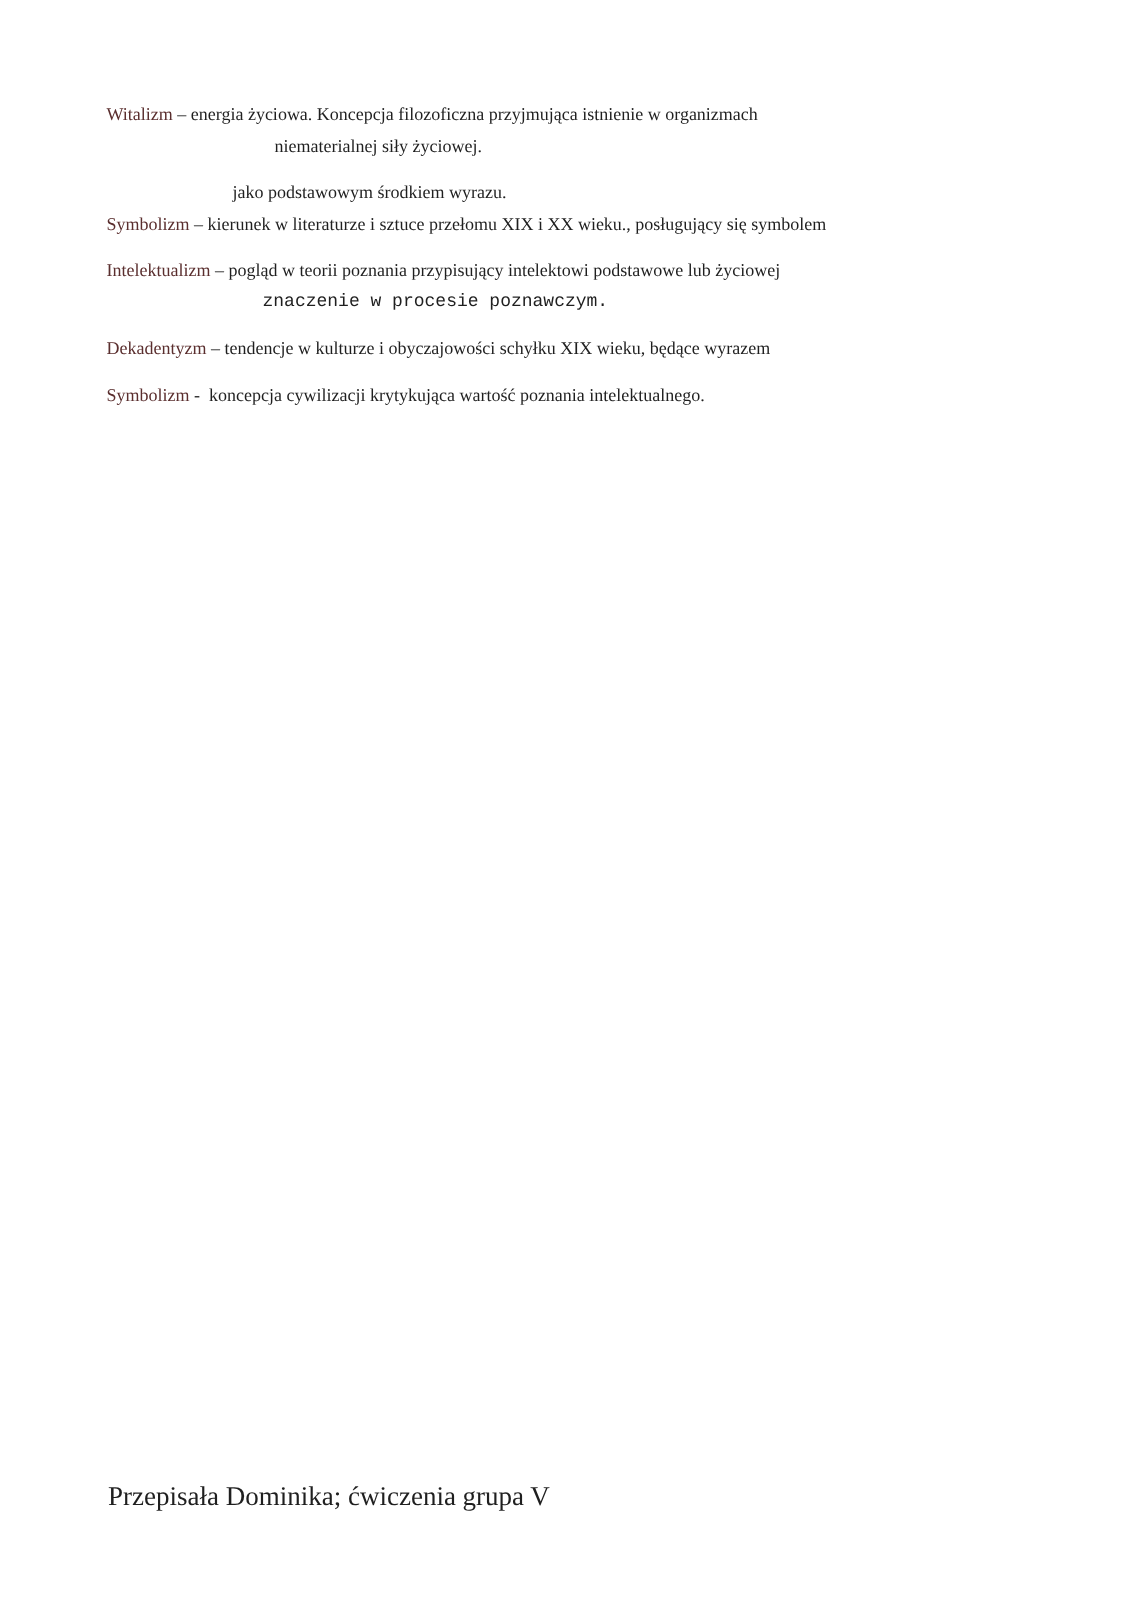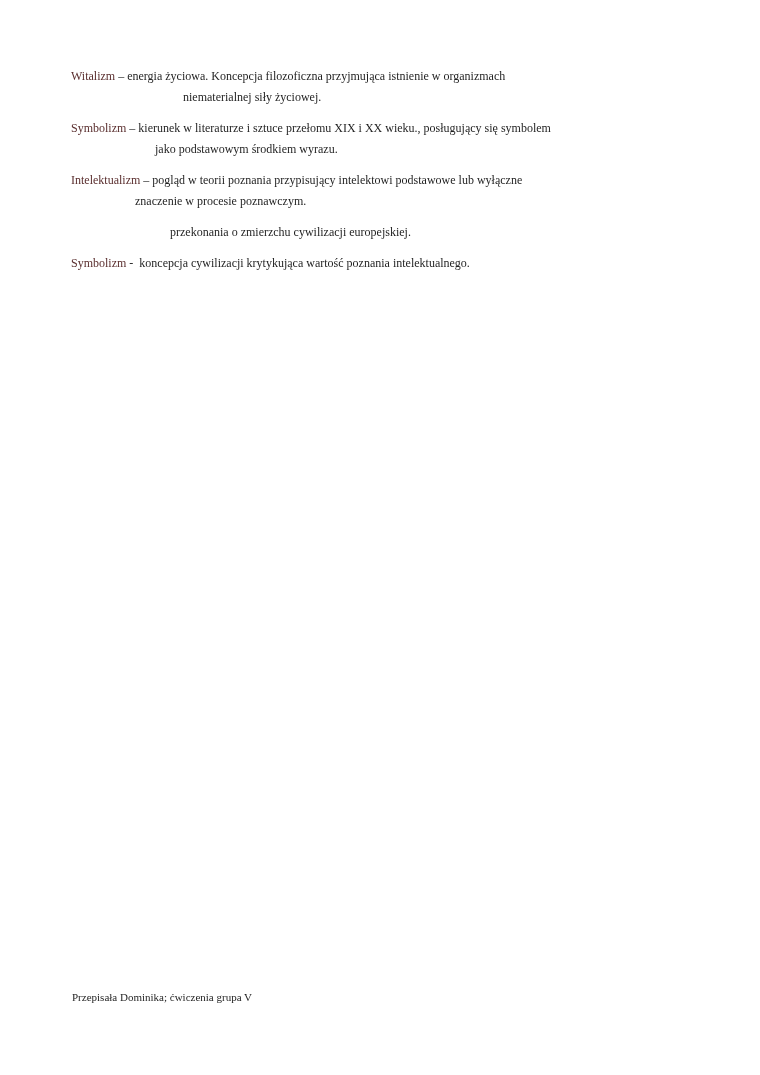--- a/index.html
+++ b/index.html
@@ -29,54 +29,54 @@
     font-size: 12px;
     line-height: 21px;
     white-space: pre;
   }
   .term {
     color: #5a2e2e;
   }
   
   .entry.e1 .cont { margin-left: 112px; }
   .entry.e2 .cont { margin-left: 84px; }
-  .entry.e3 .cont { margin-left: 64px; }
+  .entry.e3 .cont { margin-left: 104px; font-family: Liberation Mono, monospace; }
   .entry.e4 .cont { margin-left: 99px; }
   .footer {
     position: absolute;
     left: 72px;
     top: 989px;
-    font-size: 11px;
+    font-size: 18px;
     line-height: 16px;
     color: #1f1f1f;
     white-space: pre;
   }
 </style>
 </head>
 <body>
 
 <div class="doc">
 
   <div class="entry e1">
     <p class="line first"><span class="term">Witalizm</span><span> – </span><span>energia życiowa. Koncepcja filozoficzna przyjmująca istnienie w organizmach</span></p>
     <p class="line cont">niematerialnej siły życiowej.</p>
   </div>
 
   <div class="entry e2">
+    <p class="line cont">jako podstawowym środkiem wyrazu.</p>
     <p class="line first"><span class="term">Symbolizm</span><span> – </span><span>kierunek w literaturze i sztuce przełomu XIX i XX wieku., posługujący się symbolem</span></p>
-    <p class="line cont">jako podstawowym środkiem wyrazu.</p>
   </div>
 
   <div class="entry e3">
-    <p class="line first"><span class="term">Intelektualizm</span><span> – </span><span>pogląd w teorii poznania przypisujący intelektowi podstawowe lub wyłączne</span></p>
+    <p class="line first"><span class="term">Intelektualizm</span><span> – </span><span>pogląd w teorii poznania przypisujący intelektowi podstawowe lub życiowej</span></p>
     <p class="line cont">znaczenie w procesie poznawczym.</p>
   </div>
 
   <div class="entry e4">
-    <p class="line cont">przekonania o zmierzchu cywilizacji europejskiej.</p>
+    <p class="line first"><span class="term">Dekadentyzm</span><span> – </span><span>tendencje w kulturze i obyczajowości schyłku XIX wieku, będące wyrazem</span></p>
   </div>
 
   <div class="entry e5">
     <p class="line first"><span class="term">Symbolizm</span><span> -  </span><span>koncepcja cywilizacji krytykująca wartość poznania intelektualnego.</span></p>
   </div>
 
 </div>
 
 <div class="footer">Przepisała Dominika; ćwiczenia grupa V</div>
 

